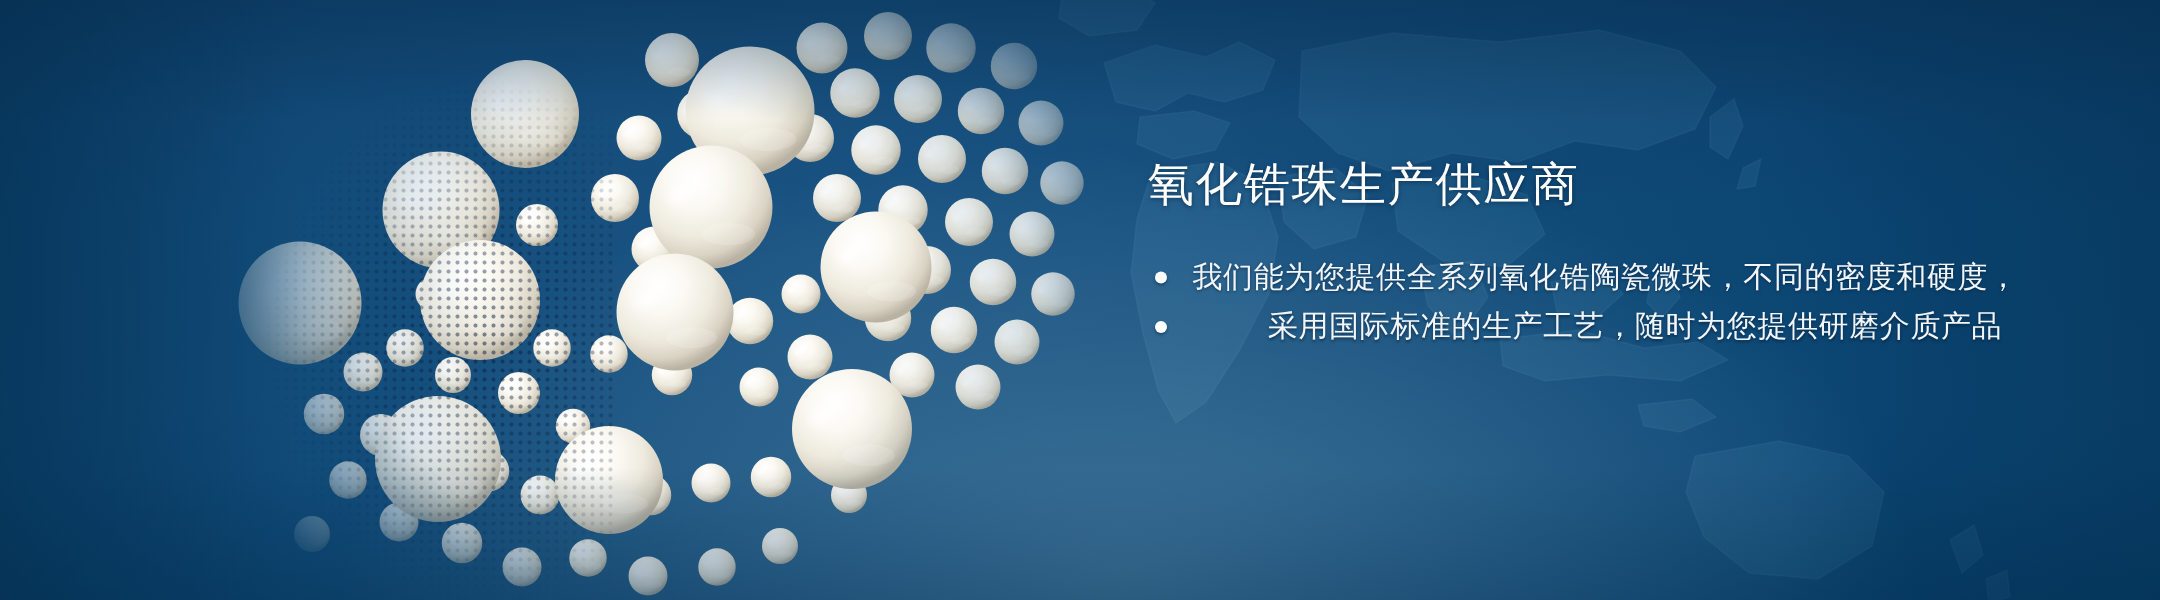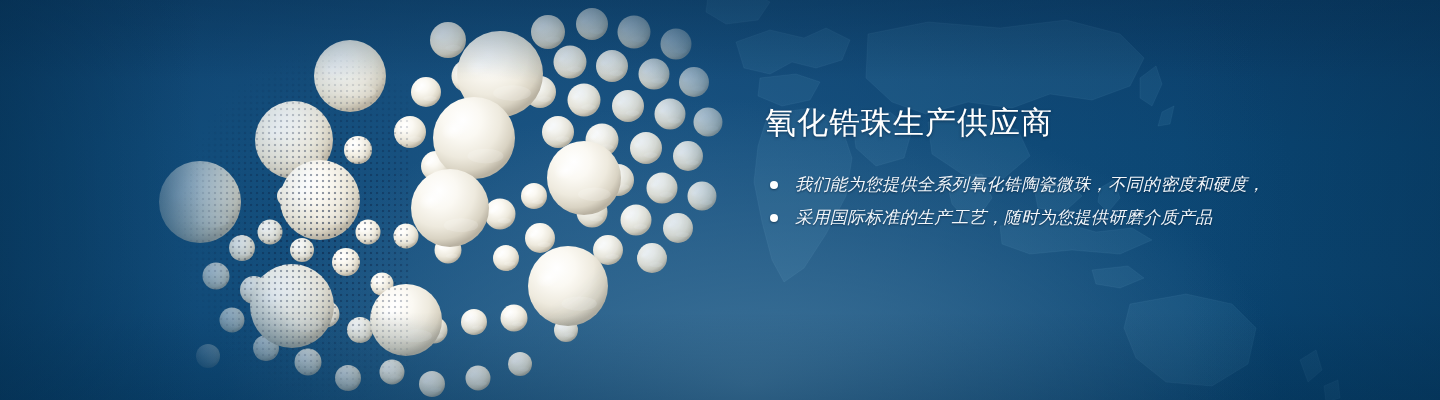--- a/index.html
+++ b/index.html
@@ -104,28 +104,27 @@
   .bullets {
     list-style: none;
     margin: 0;
     padding: 0;
   }
 
   .bullet-item {
     position: relative;
     padding-left: 30px;
     margin-bottom: 9px;
-    font-size: 17px;
+    font-size: 20px;
     line-height: 24px;
     color: #f2f6fa;
     letter-spacing: 0.4px;
     text-shadow: 0 1px 2px rgba(2,24,46,0.6);
-    font-style: italic;
-  }
-  .bullet-item:last-child { margin-bottom: 0; }
+  }
+  .bullet-item:last-child { margin-bottom: 0; text-align: center; }
 
   .bullet-dot {
     position: absolute;
     left: 5px;
     top: 8px;
     width: 8px;
     height: 8px;
     border-radius: 50%;
     background: #ffffff;
     box-shadow: 0 1px 2px rgba(2,24,46,0.5);

